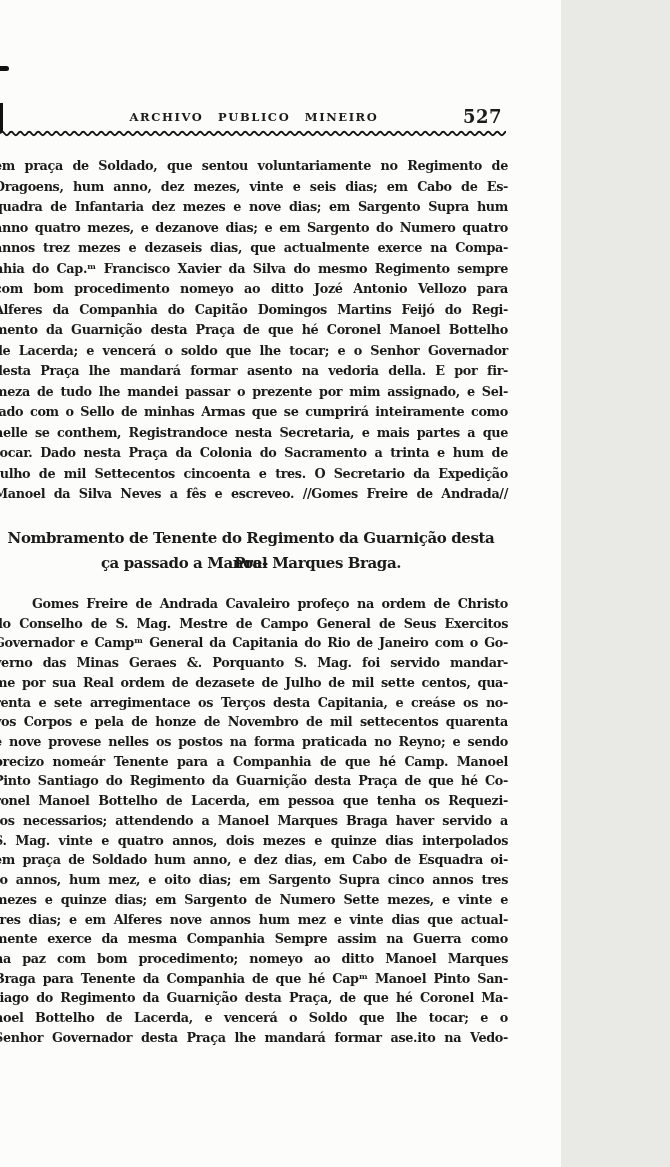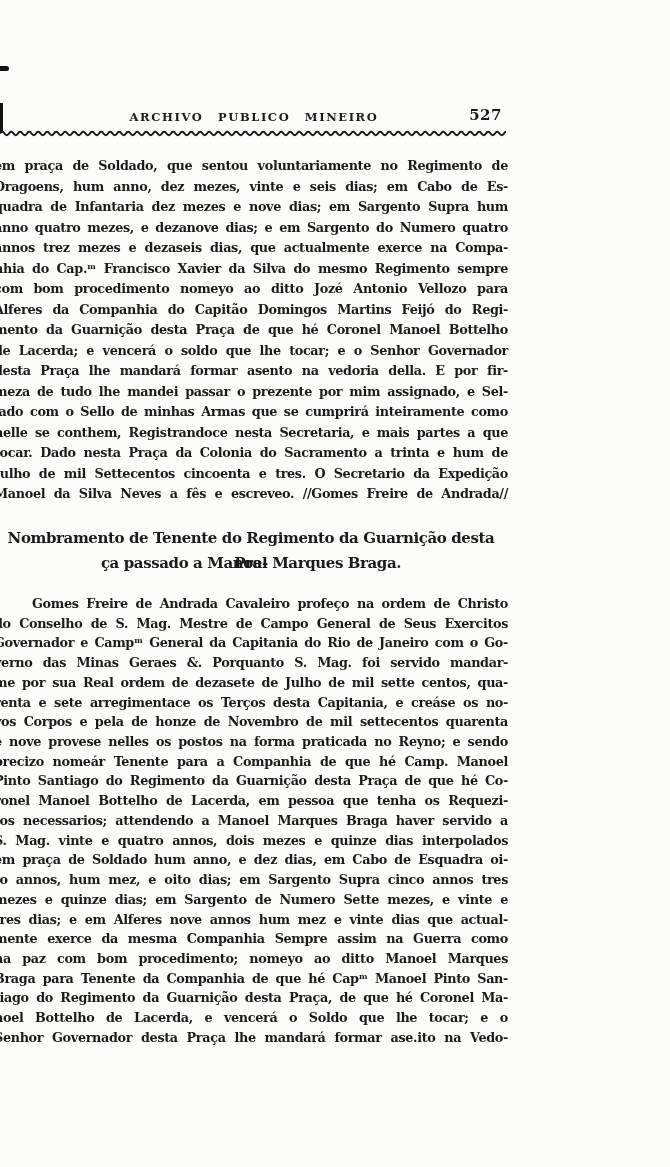--- a/index.html
+++ b/index.html
@@ -1,18 +1,18 @@
 <!DOCTYPE html>
 <html><head>
 <meta charset="utf-8">
 <style>
   html,body{margin:0;padding:0;background:#e9e9e6;}
   .page{
     position:relative;
-    width:670px;height:1167px;
+    width:561px;height:1167px;
     margin:0;
     background:var(--paper,#fcfcfa);
     overflow:hidden;
     font-family:"DejaVu Serif","DejaVu Sans",serif;
     color:var(--ink,#1b1b1b);
   }
   
   .artifact{position:absolute;background:#121212;}
   .artifact.dash{left:0;top:66px;width:9px;height:5px;border-radius:0 3px 3px 0;}
   .artifact.bar{left:0;top:103px;width:3px;height:29px;}
@@ -20,21 +20,21 @@
   
   .running-header{position:absolute;left:0;top:106px;width:508px;height:22px;}
   .journal-title{
     display:block;text-align:center;
     font-size:11.5px;font-weight:bold;
     letter-spacing:1.6px;word-spacing:9px;
     padding-top:4px;
   }
   .page-number{
     position:absolute;right:6px;top:0;
-    font-size:15px;font-weight:bold;letter-spacing:.5px;
+    font-size:18px;font-weight:bold;letter-spacing:.5px;
   }
   .wavy-rule{position:absolute;left:0;top:129px;}
   .wavy-rule path{stroke:#161616;stroke-width:2;fill:none;}
 
   
   .content{position:absolute;left:-6px;top:0;width:514px;}
   .para{position:absolute;left:0;width:514px;font-weight:bold;font-size:12.8px;letter-spacing:-0.35px;}
   .para .line{
     text-align:justify;text-align-last:justify;
     white-space:normal;overflow:visible;

